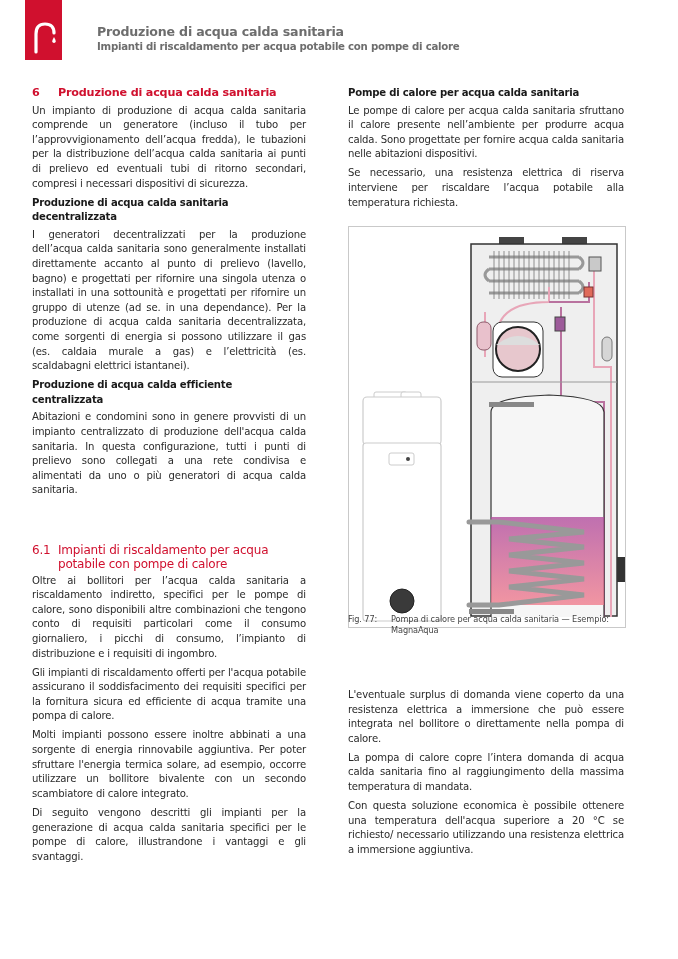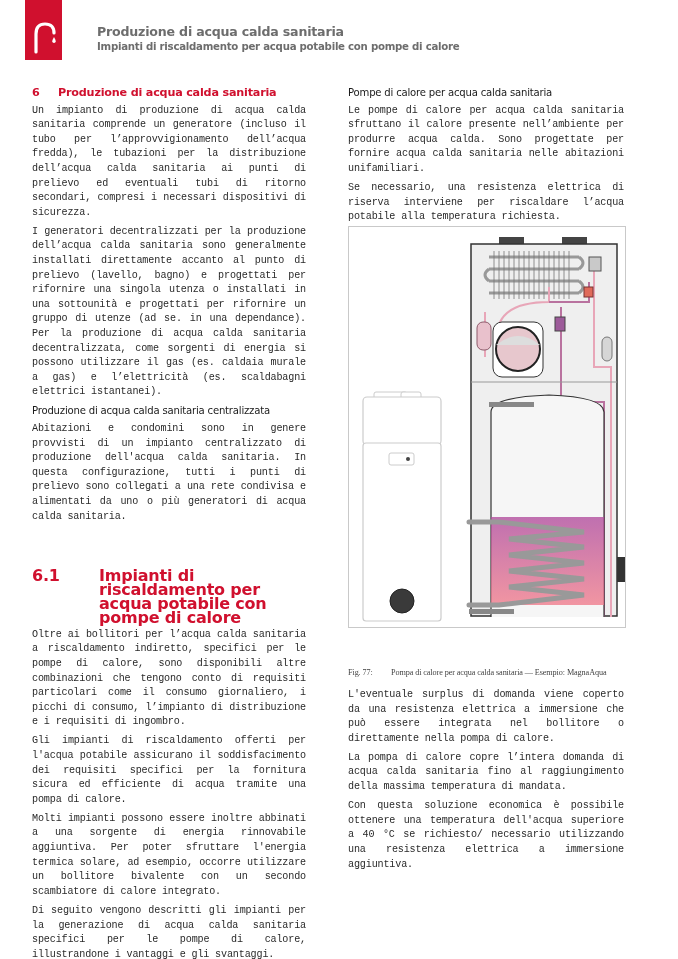--- a/index.html
+++ b/index.html
@@ -4,32 +4,32 @@
 <style>
   html, body { margin: 0; padding: 0; background: #ffffff; }
   body { width: 678px; height: 959px; position: relative; overflow: hidden;
          font-family: "DejaVu Sans", "Liberation Sans", sans-serif; color: #222; }
   .logo { position: absolute; left: 25px; top: 0; width: 37px; height: 60px; background: #d0102e; }
   .logo svg { position: absolute; left: 0; top: 0; }
   .hdr-title { position: absolute; left: 97px; top: 24px; font-size: 12.6px; font-weight: bold; color: #6d6d6d; letter-spacing: -0.2px; white-space: nowrap; }
   .hdr-sub { position: absolute; left: 97px; top: 41px; font-size: 10.2px; font-weight: bold; color: #6d6d6d; letter-spacing: -0.25px; white-space: nowrap; }
 
   .col { position: absolute; font-size: 10.1px; line-height: 14.6px; color: #2a2a2a; letter-spacing: -0.15px; }
-  .col p { margin: 0 0 4.5px 0; text-align: justify; font-family: Liberation Mono, monospace; }
-  .col .sub { font-weight: normal; color: #1a1a1a; margin: 0 0 3px 0; letter-spacing: -0.2px; }
+  .col p { margin: 0 0 4.5px 0; text-align: justify; }
+  .col .sub { font-weight: bold; color: #1a1a1a; margin: 0 0 3px 0; letter-spacing: -0.2px; }
   .left { left: 32px; top: 86px; width: 274px; }
   .right { left: 348px; top: 86px; width: 276px; }
 
   .h1 { font-size: 11.2px; font-weight: bold; color: #d0102e; margin: 0 0 3px 0; display: flex; letter-spacing: -0.2px; }
   .h1 .num { width: 26px; flex: none; }
-  .h2 { font-size: 16px; font-weight: bold; color: #d0102e; margin: 0 0 3px 0; display: flex; line-height: 14px; letter-spacing: -0.2px; gap: 41px; }
+  .h2 { font-size: 12px; font-weight: normal; color: #d0102e; margin: 0 0 3px 0; display: flex; line-height: 14px; letter-spacing: -0.2px; }
   .h2 .num { width: 26px; flex: none; }
 
   .figure { position: absolute; left: 348px; top: 226px; width: 276px; height: 400px; border: 1px solid #c9c9c9; background: #fff; }
-  .caption { position: absolute; left: 348px; top: 667px; width: 276px; font-size: 8.2px; line-height: 11px; color: #444; display: flex; letter-spacing: -0.1px; font-family: Liberation Serif, serif; }
+  .caption { position: absolute; left: 348px; top: 614px; width: 276px; font-size: 8.2px; line-height: 11px; color: #444; display: flex; letter-spacing: -0.1px; }
   .caption .lbl { width: 43px; flex: none; }
   .right2 { left: 348px; top: 688px; width: 276px; }
   .pageno { position: absolute; left: 32px; top: 964px; font-size: 10px; color: #333; }
 </style>
 </head>
 <body>
 
 <div class="logo">
   <svg width="37" height="60" viewBox="0 0 37 60">
     <path d="M11 52 V34 Q11 24 20 24 Q29 24 29 33" fill="none" stroke="#fff" stroke-width="3.2" stroke-linecap="round"></path>
@@ -38,39 +38,40 @@
 </div>
 <div class="hdr-title">Produzione di acqua calda sanitaria</div>
 <div class="hdr-sub">Impianti di riscaldamento per acqua potabile con pompe di calore</div>
 
 <div class="col left">
   <div class="h1">
     <span class="num">6</span>
     <span>Produzione di acqua calda sanitaria</span>
   </div>
   <p>Un impianto di produzione di acqua calda sanitaria comprende un generatore (incluso il tubo per l’approvvigionamento dell’acqua fredda), le tubazioni per la distribuzione dell’acqua calda sanitaria ai punti di prelievo ed eventuali tubi di ritorno secondari, compresi i necessari dispositivi di sicurezza.</p>
+  <div class="sub">Produzione di acqua calda sanitaria decentralizzata</div>
   <p>I generatori decentralizzati per la produzione dell’acqua calda sanitaria sono generalmente installati direttamente accanto al punto di prelievo (lavello, bagno) e progettati per rifornire una singola utenza o installati in una sottounità e progettati per rifornire un gruppo di utenze (ad se. in una dependance). Per la produzione di acqua calda sanitaria decentralizzata, come sorgenti di energia si possono utilizzare il gas (es. caldaia murale a gas) e l’elettricità (es. scaldabagni elettrici istantanei).</p>
-  <div class="sub">Produzione di acqua calda sanitaria centralizzata</div>
+  <div class="sub">Produzione di acqua calda efficiente centralizzata</div>
   <p>Abitazioni e condomini sono in genere provvisti di un impianto centralizzato di produzione dell'acqua calda sanitaria. In questa configurazione, tutti i punti di prelievo sono collegati a una rete condivisa e alimentati da uno o più generatori di acqua calda sanitaria.</p>
 
   <div style="height:40px"></div>
 
   <div class="h2">
     <span class="num">6.1</span>
     <span>Impianti di riscaldamento per acqua potabile con pompe di calore</span>
   </div>
   <p>Oltre ai bollitori per l’acqua calda sanitaria a riscaldamento indiretto, specifici per le pompe di calore, sono disponibili altre combinazioni che tengono conto di requisiti particolari come il consumo giornaliero, i picchi di consumo, l’impianto di distribuzione e i requisiti di ingombro.</p>
   <p>Gli impianti di riscaldamento offerti per l'acqua potabile assicurano il soddisfacimento dei requisiti specifici per la fornitura sicura ed efficiente di acqua tramite una pompa di calore.</p>
   <p>Molti impianti possono essere inoltre abbinati a una sorgente di energia rinnovabile aggiuntiva. Per poter sfruttare l'energia termica solare, ad esempio, occorre utilizzare un bollitore bivalente con un secondo scambiatore di calore integrato.</p>
   <p>Di seguito vengono descritti gli impianti per la generazione di acqua calda sanitaria specifici per le pompe di calore, illustrandone i vantaggi e gli svantaggi.</p>
 </div>
 
 <div class="col right">
   <div class="sub">Pompe di calore per acqua calda sanitaria</div>
-  <p>Le pompe di calore per acqua calda sanitaria sfruttano il calore presente nell’ambiente per produrre acqua calda. Sono progettate per fornire acqua calda sanitaria nelle abitazioni unifamiliari.</p>
+  <p>Le pompe di calore per acqua calda sanitaria sfruttano il calore presente nell’ambiente per produrre acqua calda. Sono progettate per fornire acqua calda sanitaria nelle abitazioni dispositivi.</p>
   <p>Se necessario, una resistenza elettrica di riserva interviene per riscaldare l’acqua potabile alla temperatura richiesta.</p>
 </div>
 
 <div class="figure">
   <svg width="276" height="400" viewBox="0 0 276 400">
     <defs>
       <linearGradient id="coilg" x1="0" y1="0" x2="0" y2="1">
         <stop offset="0" stop-color="#b04a9c"></stop>
         <stop offset="1" stop-color="#f07a8a"></stop>
       </linearGradient>
@@ -130,16 +131,16 @@
   </svg>
 </div>
 <div class="caption">
   <span class="lbl">Fig. 77:</span>
   <span>Pompa di calore per acqua calda sanitaria — Esempio: MagnaAqua</span>
 </div>
 
 <div class="col right2">
   <p>L'eventuale surplus di domanda viene coperto da una resistenza elettrica a immersione che può essere integrata nel bollitore o direttamente nella pompa di calore.</p>
   <p>La pompa di calore copre l’intera domanda di acqua calda sanitaria fino al raggiungimento della massima temperatura di mandata.</p>
-  <p>Con questa soluzione economica è possibile ottenere una temperatura dell'acqua superiore a 40 °C se richiesto/ necessario utilizzando una resistenza elettrica a immersione aggiuntiva.</p>
+  <p>Con questa soluzione economica è possibile ottenere una temperatura dell'acqua superiore a 20 °C se richiesto/ necessario utilizzando una resistenza elettrica a immersione aggiuntiva.</p>
 </div>
 
 <div class="pageno">88</div>
 
 </body></html>

